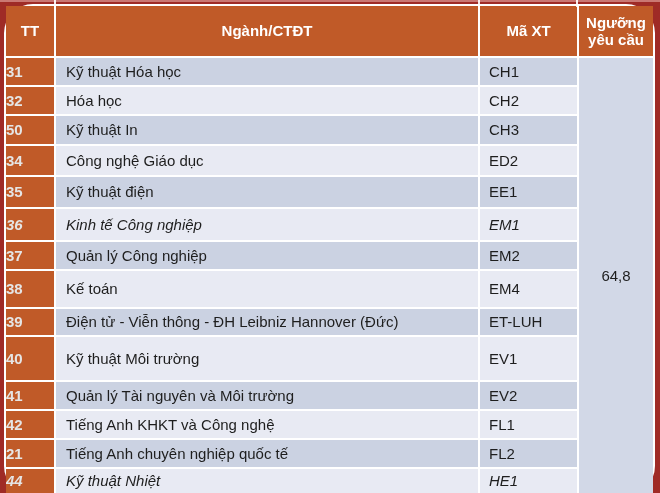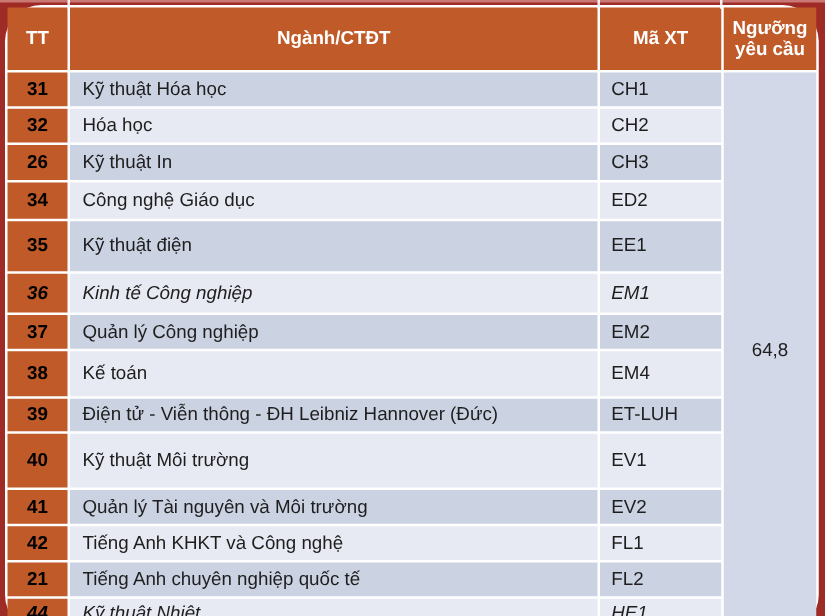--- a/index.html
+++ b/index.html
@@ -64,39 +64,39 @@
     font-size: 15px;
     color: var(--body-text, #1E1E1E);
     vertical-align: middle;
     padding: 0;
     line-height: 1.15;
     overflow: hidden;
     white-space: nowrap;
   }
   td.tt {
     background: var(--header-orange, #C05A28);
-    color: #000000;
+    color: #e5e5e5;
     font-weight: 700;
-    text-align: center;
+    text-align: left;
   }
   td.nganh { padding-left: 10px; }
   td.ma { padding-left: 9px; }
   tr.dark td.nganh, tr.dark td.ma { background: var(--row-dark, #CBD2E2); }
   tr.light td.nganh, tr.light td.ma { background: var(--row-light, #E8EAF3); }
   td.nguong {
     background: var(--merged-col, #D2D8E7);
     text-align: center;
     vertical-align: middle;
   }
 
   tbody tr:nth-child(1)  { height: 27px; }
   tbody tr:nth-child(2)  { height: 27px; }
   tbody tr:nth-child(3)  { height: 28px; }
   tbody tr:nth-child(4)  { height: 29px; }
-  tbody tr:nth-child(5)  { height: 40px; margin-left: 36px; }
+  tbody tr:nth-child(5)  { height: 30px; margin-left: 36px; }
   tbody tr:nth-child(6)  { height: 31px; font-style: italic; }
   tbody tr:nth-child(7)  { height: 27px; }
   tbody tr:nth-child(8)  { height: 36px; }
   tbody tr:nth-child(9)  { height: 26px; margin-top: 10px; }
   tbody tr:nth-child(10) { height: 43px; }
   tbody tr:nth-child(11) { height: 27px; }
   tbody tr:nth-child(12) { height: 27px; }
   tbody tr:nth-child(13) { height: 27px; }
   tbody tr:nth-child(14) { height: 24px; font-style: italic; }
 </style>
@@ -130,21 +130,21 @@
           <td class="nganh">Kỹ thuật Hóa học</td>
           <td class="ma">CH1</td>
           <td class="nguong" rowspan="14">64,8</td>
         </tr>
         <tr class="light">
           <td class="tt">32</td>
           <td class="nganh">Hóa học</td>
           <td class="ma">CH2</td>
         </tr>
         <tr class="dark">
-          <td class="tt">26</td>
+          <td class="tt">50</td>
           <td class="nganh">Kỹ thuật In</td>
           <td class="ma">CH3</td>
         </tr>
         <tr class="light">
           <td class="tt">34</td>
           <td class="nganh">Công nghệ Giáo dục</td>
           <td class="ma">ED2</td>
         </tr>
         <tr class="dark">
           <td class="tt">35</td>

